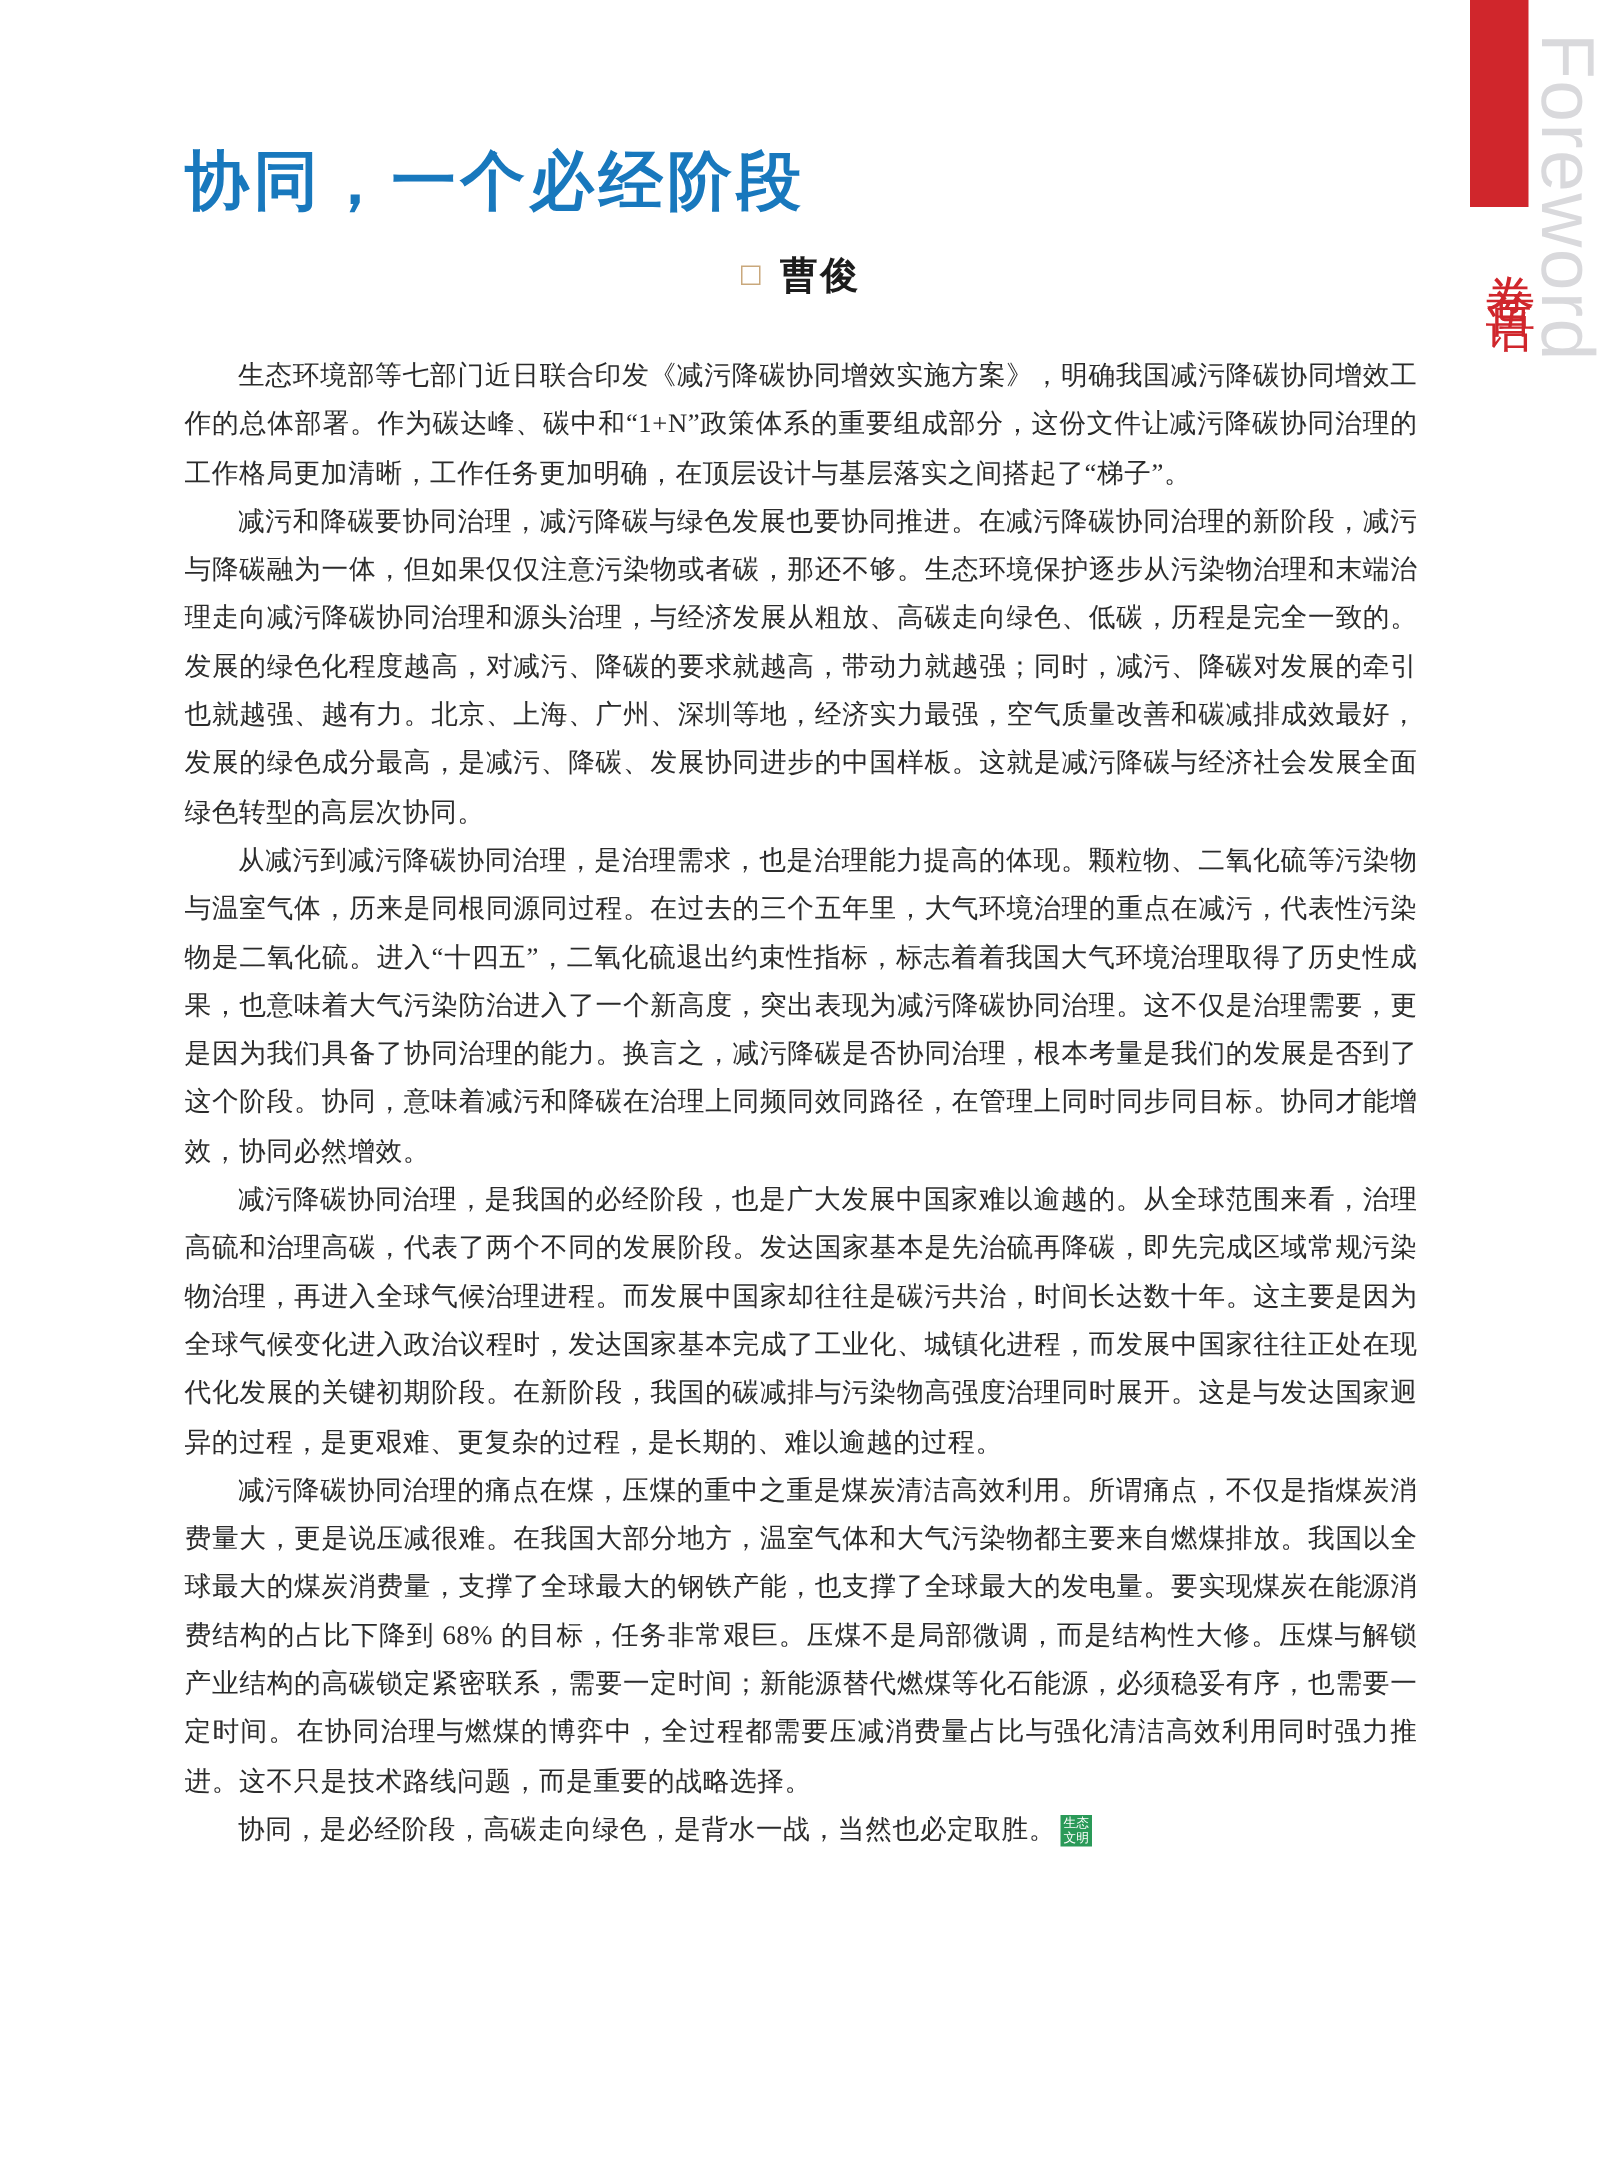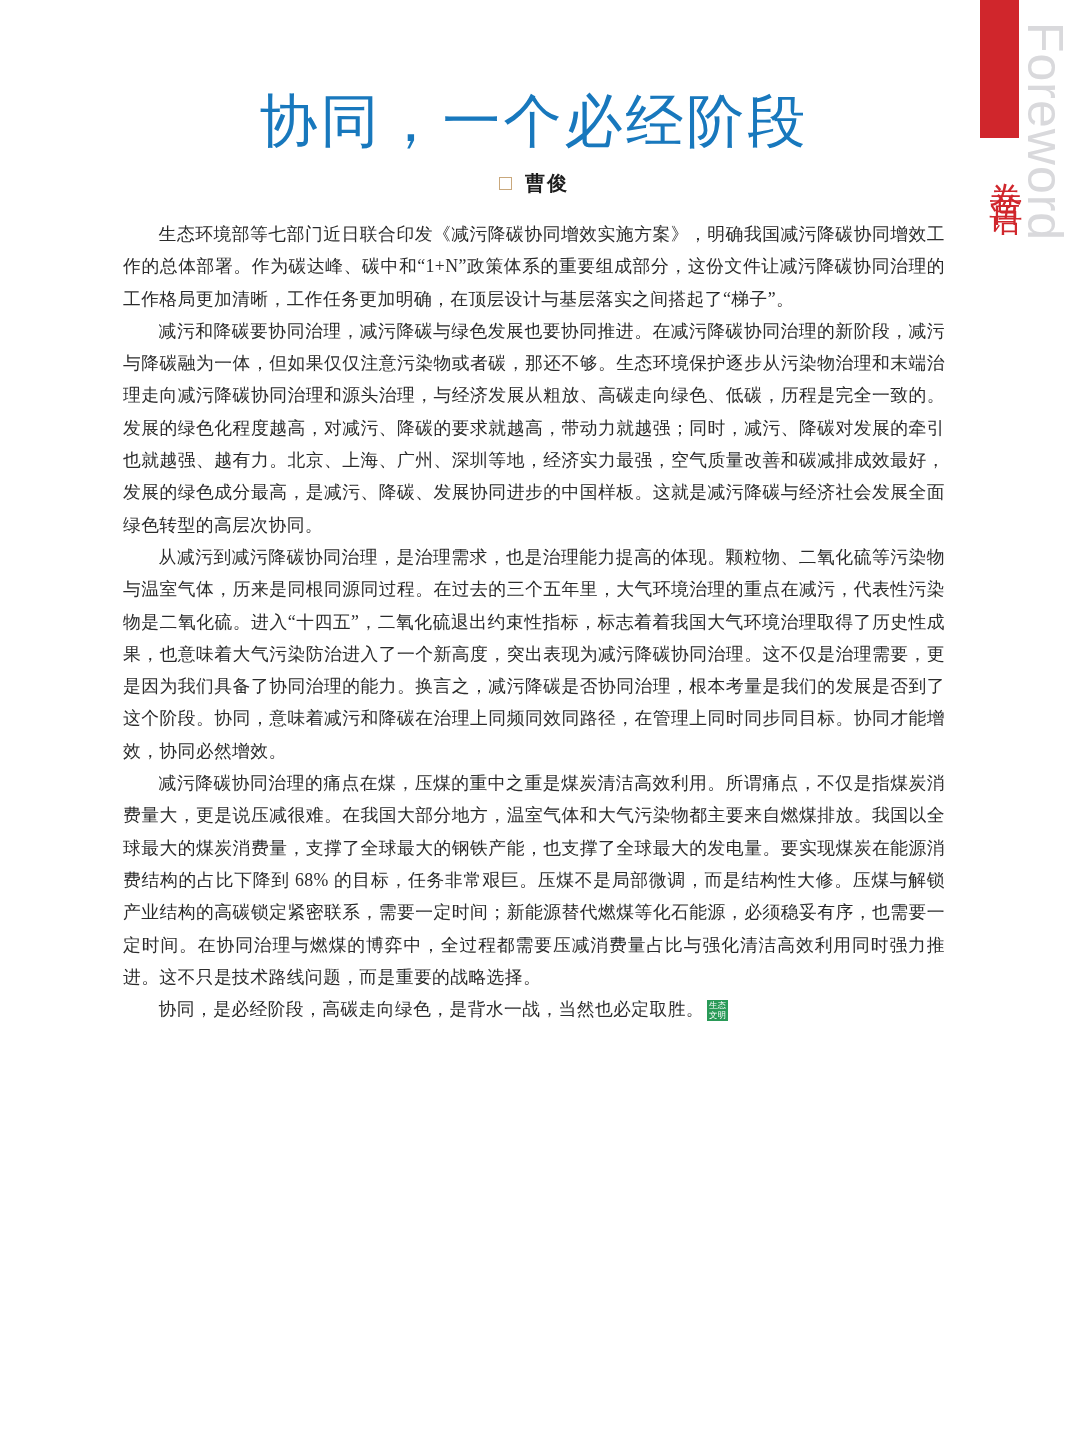--- a/index.html
+++ b/index.html
@@ -51,50 +51,49 @@
     letter-spacing:10px;
     user-select:none;
   }
   
   .content{
     position:absolute;
     left:123px; top:96px;
     width:822px;
   }
   .article-title{
-    text-align:center;
-    font-size:58px;
+    font-size:43px;
     line-height:52px;
-    font-weight:normal;
+    font-weight:bold;
     color:var(--title-blue,#1878bd);
     letter-spacing:3px;
   }
   .author-line{
     margin-top:24px;
     display:flex;
     align-items:center;
     justify-content:center;
     gap:13px;
     height:22px;
   }
   .author-square{
     display:inline-block;
     width:13px; height:13px;
     border:1.5px solid var(--author-square-border,#c9a87c);
     background:#ffffff;
   }
   .author-name{
     font-family:"Liberation Sans","DejaVu Sans",sans-serif;
-    font-size:20px;
+    font-size:25px;
     font-weight:bold;
     color:#1c1c1c;
     letter-spacing:2px;
   }
   .body{
-    margin-top:24px;
+    margin-top:40px;
   }
   .body p{
     font-size:17.8px;
     line-height:32.3px;
     color:var(--body-ink,#2b2b2b);
     text-align:justify;
     text-indent:2em;
     letter-spacing:0.4px;
   }
   
@@ -129,18 +128,19 @@
 
     <div class="author-line">
       <span class="author-square"></span>
       <span class="author-name">曹俊</span>
     </div>
 
     <div class="body">
       <p>生态环境部等七部门近日联合印发《减污降碳协同增效实施方案》，明确我国减污降碳协同增效工作的总体部署。作为碳达峰、碳中和“1+N”政策体系的重要组成部分，这份文件让减污降碳协同治理的工作格局更加清晰，工作任务更加明确，在顶层设计与基层落实之间搭起了“梯子”。</p>
       <p>减污和降碳要协同治理，减污降碳与绿色发展也要协同推进。在减污降碳协同治理的新阶段，减污与降碳融为一体，但如果仅仅注意污染物或者碳，那还不够。生态环境保护逐步从污染物治理和末端治理走向减污降碳协同治理和源头治理，与经济发展从粗放、高碳走向绿色、低碳，历程是完全一致的。发展的绿色化程度越高，对减污、降碳的要求就越高，带动力就越强；同时，减污、降碳对发展的牵引也就越强、越有力。北京、上海、广州、深圳等地，经济实力最强，空气质量改善和碳减排成效最好，发展的绿色成分最高，是减污、降碳、发展协同进步的中国样板。这就是减污降碳与经济社会发展全面绿色转型的高层次协同。</p>
       <p>从减污到减污降碳协同治理，是治理需求，也是治理能力提高的体现。颗粒物、二氧化硫等污染物与温室气体，历来是同根同源同过程。在过去的三个五年里，大气环境治理的重点在减污，代表性污染物是二氧化硫。进入“十四五”，二氧化硫退出约束性指标，标志着着我国大气环境治理取得了历史性成果，也意味着大气污染防治进入了一个新高度，突出表现为减污降碳协同治理。这不仅是治理需要，更是因为我们具备了协同治理的能力。换言之，减污降碳是否协同治理，根本考量是我们的发展是否到了这个阶段。协同，意味着减污和降碳在治理上同频同效同路径，在管理上同时同步同目标。协同才能增效，协同必然增效。</p>
+      <p>减污降碳协同治理，是我国的必经阶段，也是广大发展中国家难以逾越的。从全球范围来看，治理高硫和治理高碳，代表了两个不同的发展阶段。发达国家基本是先治硫再降碳，即先完成区域常规污染物治理，再进入全球气候治理进程。而发展中国家却往往是碳污共治，时间长达数十年。这主要是因为全球气候变化进入政治议程时，发达国家基本完成了工业化、城镇化进程，而发展中国家往往正处在现代化发展的关键初期阶段。在新阶段，我国的碳减排与污染物高强度治理同时展开。这是与发达国家迥异的过程，是更艰难、更复杂的过程，是长期的、难以逾越的过程。</p>
       <p>减污降碳协同治理的痛点在煤，压煤的重中之重是煤炭清洁高效利用。所谓痛点，不仅是指煤炭消费量大，更是说压减很难。在我国大部分地方，温室气体和大气污染物都主要来自燃煤排放。我国以全球最大的煤炭消费量，支撑了全球最大的钢铁产能，也支撑了全球最大的发电量。要实现煤炭在能源消费结构的占比下降到 68% 的目标，任务非常艰巨。压煤不是局部微调，而是结构性大修。压煤与解锁产业结构的高碳锁定紧密联系，需要一定时间；新能源替代燃煤等化石能源，必须稳妥有序，也需要一定时间。在协同治理与燃煤的博弈中，全过程都需要压减消费量占比与强化清洁高效利用同时强力推进。这不只是技术路线问题，而是重要的战略选择。</p>
       <p><span>协同，是必经阶段，高碳走向绿色，是背水一战，当然也必定取胜。</span><span class="seal"><span>生态</span><span>文明</span></span></p>
     </div>
   </div>
 
 </div>
 
 </body></html>

